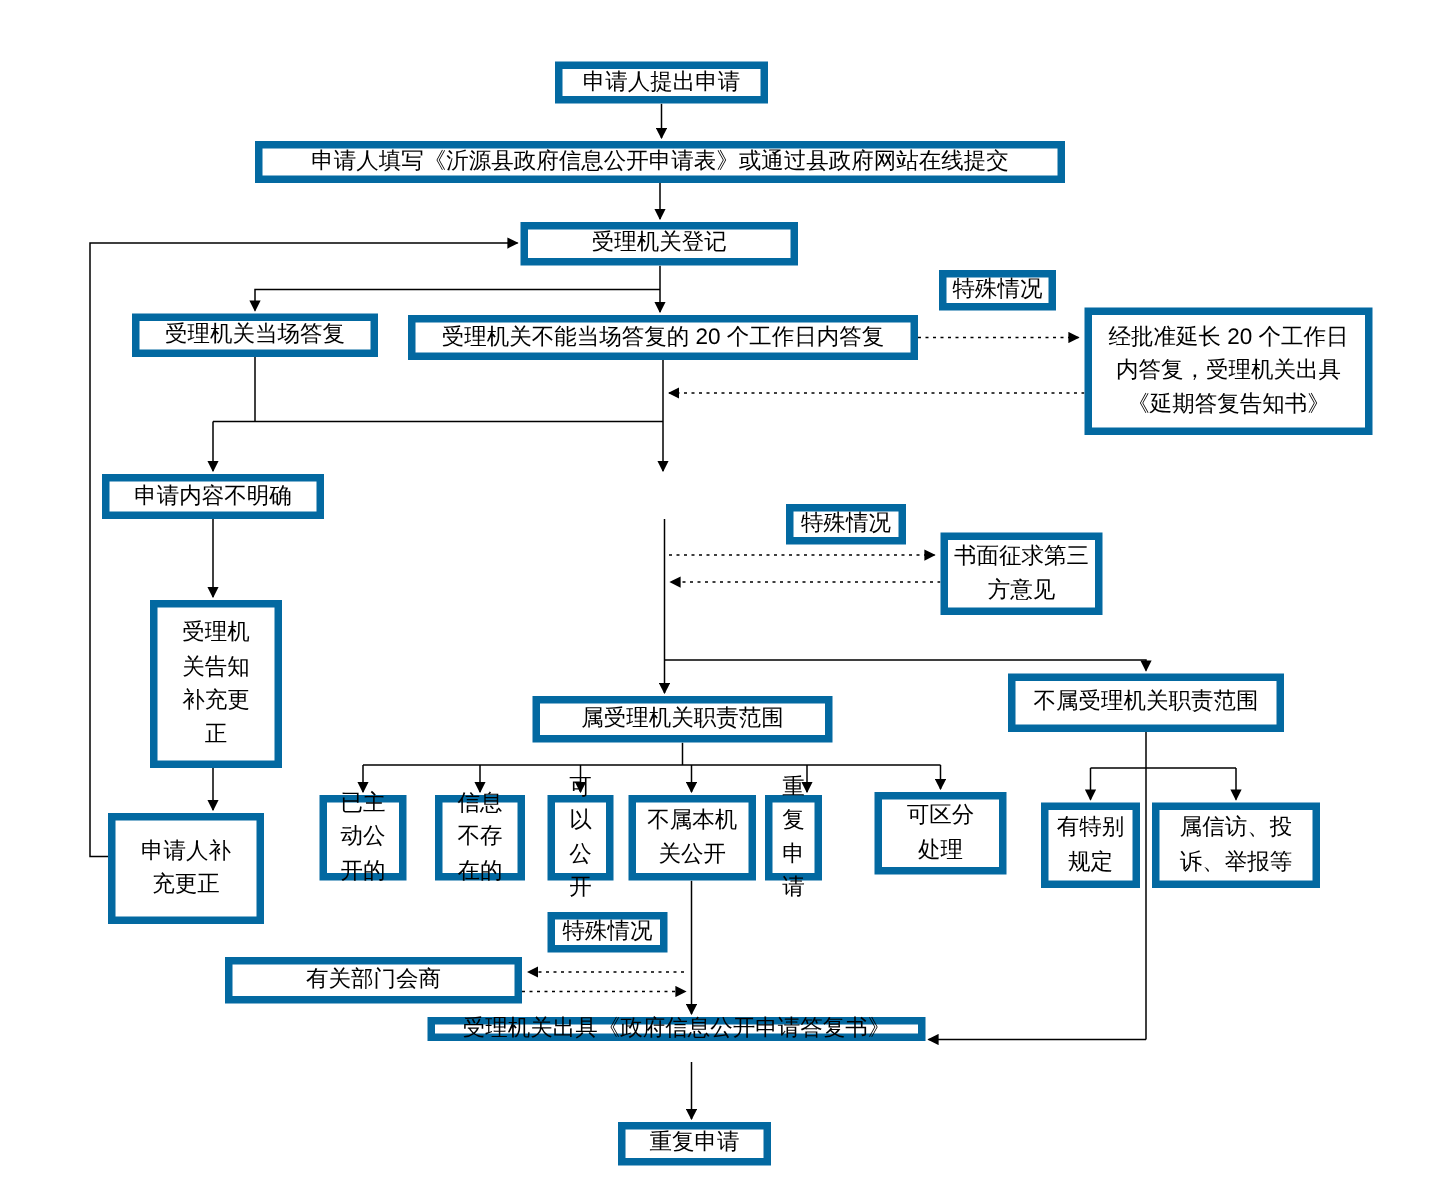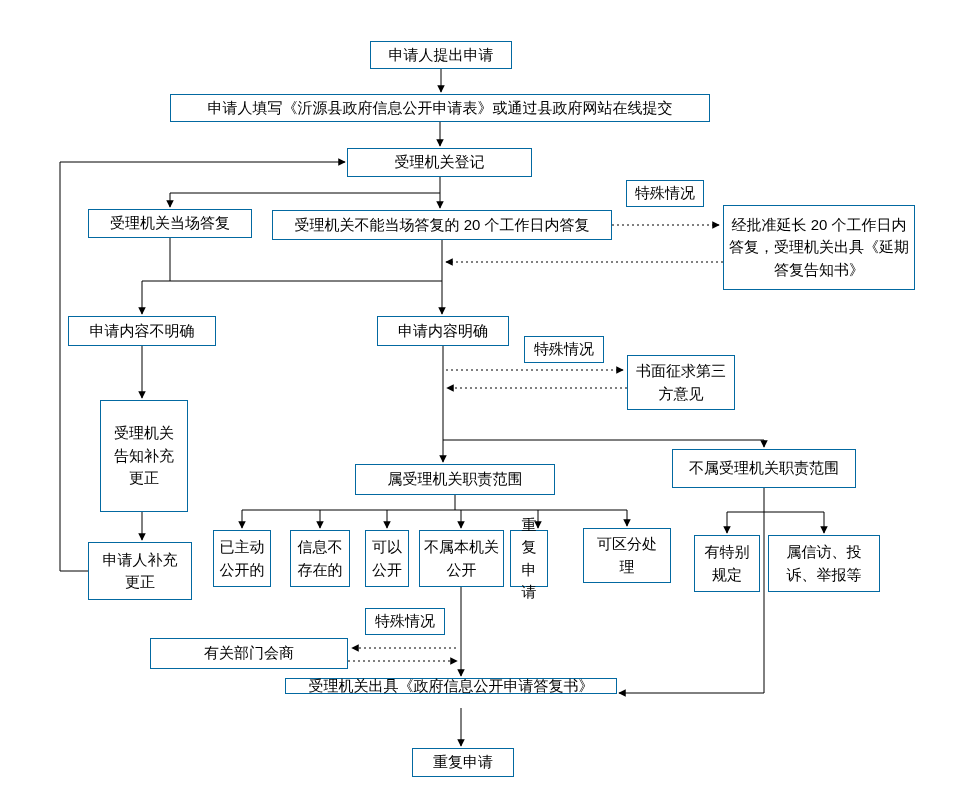--- a/index.html
+++ b/index.html
@@ -8,21 +8,21 @@
     position:relative; width:960px; height:800px;
     background:#ffffff; overflow:hidden;
   }
   svg.connectors { position:absolute; left:0; top:0; width:960px; height:800px; }
   svg.connectors line, svg.connectors polyline {
     stroke:#000000; stroke-width:1; fill:none;
   }
   svg.connectors .dotted { stroke-dasharray:2,3; }
   .node {
     position:absolute; box-sizing:border-box;
-    border:1px solid #0369a1; background:#ffffff; color:#000000;
+    border:5px solid #0369a1; background:#ffffff; color:#000000;
     display:flex; align-items:center; justify-content:center;
     text-align:center; font-size:15px; line-height:1.5;
     padding:1px 4px; z-index:2;
   }
 </style>
 </head>
 <body>
 
 <div class="canvas">
 
@@ -83,33 +83,32 @@
   <div class="node" style="left:626px; top:180px; width:78px; height:27px;">特殊情况</div>
 
   <div class="node" style="left:88px; top:209px; width:164px; height:29px;">受理机关当场答复</div>
 
   <div class="node" style="left:272px; top:210px; width:340px; height:30px;">受理机关不能当场答复的 20 个工作日内答复</div>
 
   <div class="node" style="left:723px; top:205px; width:192px; height:85px;">经批准延长 20 个工作日内答复，受理机关出具《延期答复告知书》</div>
 
   <div class="node" style="left:68px; top:316px; width:148px; height:30px;">申请内容不明确</div>
 
-  <div class="node" style="left:377px; top:316px; width:132px; height:30px;">申请内容明确</div>
 
   <div class="node" style="left:524px; top:336px; width:80px; height:27px;">特殊情况</div>
 
   <div class="node" style="left:627px; top:355px; width:108px; height:55px;">书面征求第三方意见</div>
 
   <div class="node" style="left:100px; top:400px; width:88px; height:112px; padding:1px 10px;">受理机关告知补充更正</div>
 
   <div class="node" style="left:355px; top:464px; width:200px; height:31px;">属受理机关职责范围</div>
 
   <div class="node" style="left:672px; top:449px; width:184px; height:39px;">不属受理机关职责范围</div>
 
-  <div class="node" style="left:88px; top:542px; width:104px; height:58px; padding:1px 12px;">申请人补充更正</div>
+  <div class="node" style="left:72px; top:542px; width:104px; height:74px; padding:1px 12px;">申请人补充更正</div>
 
   <div class="node" style="left:213px; top:530px; width:58px; height:57px;">已主动公开的</div>
 
   <div class="node" style="left:290px; top:530px; width:60px; height:57px;">信息不存在的</div>
 
   <div class="node" style="left:365px; top:530px; width:44px; height:57px;">可以公开</div>
 
   <div class="node" style="left:419px; top:530px; width:85px; height:57px;">不属本机关公开</div>
 
   <div class="node" style="left:510px; top:530px; width:38px; height:57px; padding:1px 9px;">重复申请</div>

